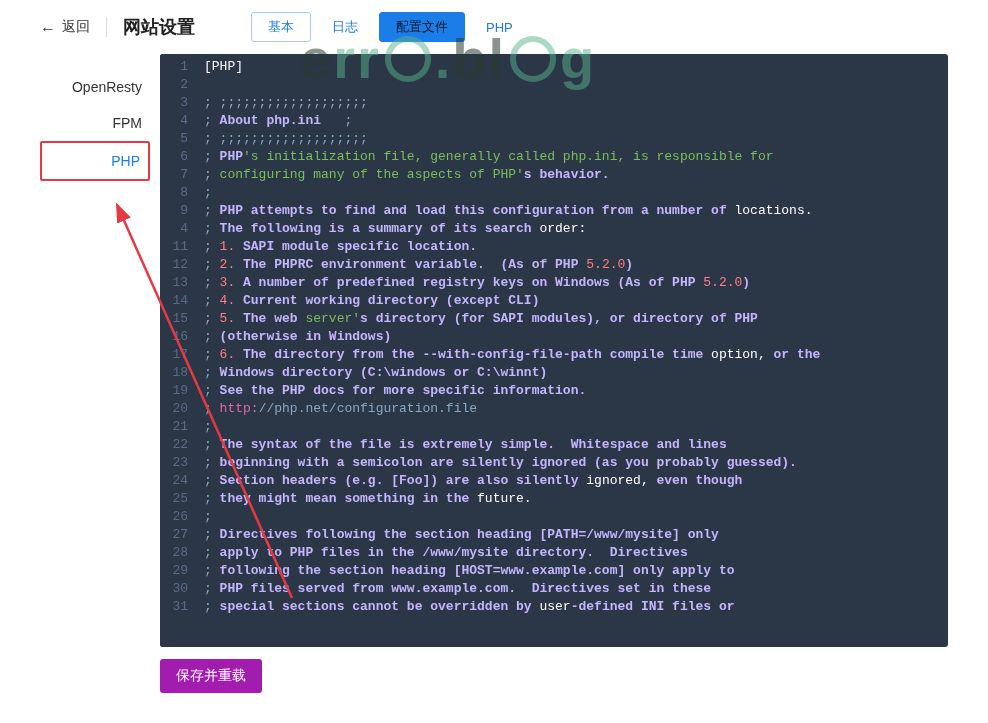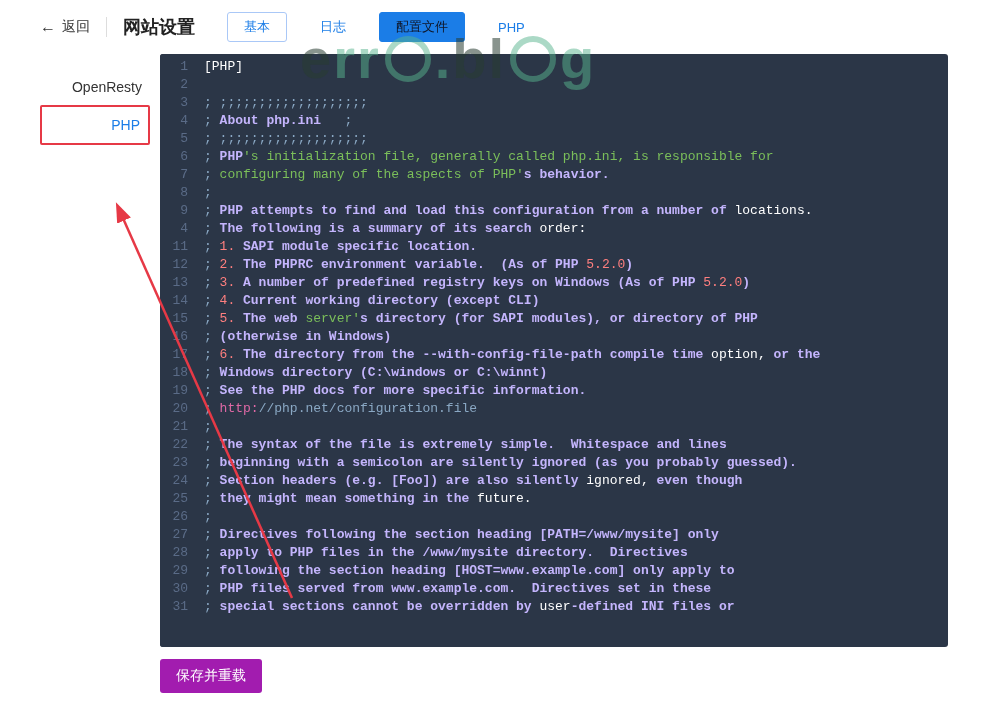--- a/index.html
+++ b/index.html
@@ -3,21 +3,21 @@
 <meta charset="utf-8">
 <style>
 * { box-sizing: border-box; margin: 0; padding: 0; }
 body { font-family: -apple-system, BlinkMacSystemFont, "Segoe UI", "PingFang SC", "Microsoft YaHei", sans-serif; background: #fff; width: 988px; height: 723px; overflow: hidden; position: relative; }
 
 .header { display: flex; align-items: center; padding: 12px 40px; gap: 16px; }
 .back-btn { display: flex; align-items: center; gap: 6px; cursor: pointer; color: #333; font-size: 14px; }
 .back-arrow { font-size: 16px; }
 .divider-v { width: 1px; height: 20px; background: #ddd; }
 .page-title { font-size: 18px; font-weight: 600; color: #222; }
-.tab-group { display: flex; gap: 16px; margin-left: 16px; }
+.tab-group { display: flex; gap: 4px; margin-left: 40px; }
 .tab-btn { padding: 5px 16px; border: 1px solid #aac8f7; border-radius: 3px; background: #fff; color: #1B7DE7; font-size: 13px; cursor: pointer; }
 .tab-btn.flat { border-color: transparent; color: #1B7DE7; }
 .tab-btn.active { background: #1B7DE7; color: #0f172a; border-color: #1B7DE7; }
 
 .body-area { display: flex; padding: 0 40px 0 40px; height: calc(100% - 130px); }
 .sidebar { width: 110px; flex-shrink: 0; padding-top: 15px; }
 .side-item { padding: 10px 8px; text-align: right; font-size: 14px; color: #333; cursor: pointer; }
 .side-item.selected { color: #1B7DE7; border: 2px solid #e63946; border-radius: 2px; }
 
 .editor-wrap { flex: 1; margin-left: 10px; background: #2B3647; border-radius: 3px; overflow: hidden; display: flex; font-family: "Consolas", "Courier New", monospace; font-size: 13px; line-height: 18px; }
@@ -57,20 +57,21 @@
     <button class="tab-btn">基本</button>
     <button class="tab-btn flat">日志</button>
     <button class="tab-btn active">配置文件</button>
     <button class="tab-btn flat">PHP</button>
   </div>
 </div>
 
 <div class="body-area">
   <div class="sidebar">
     <div class="side-item">OpenResty</div>
+    <div class="side-item">FPM</div>
     <div class="side-item selected">PHP</div>
   </div>
   <div class="editor-wrap">
     <div class="gutter" id="gutter">
         <div>1</div>
         <div>2</div>
         <div>3</div>
         <div>4</div>
         <div>5</div>
         <div>6</div>

